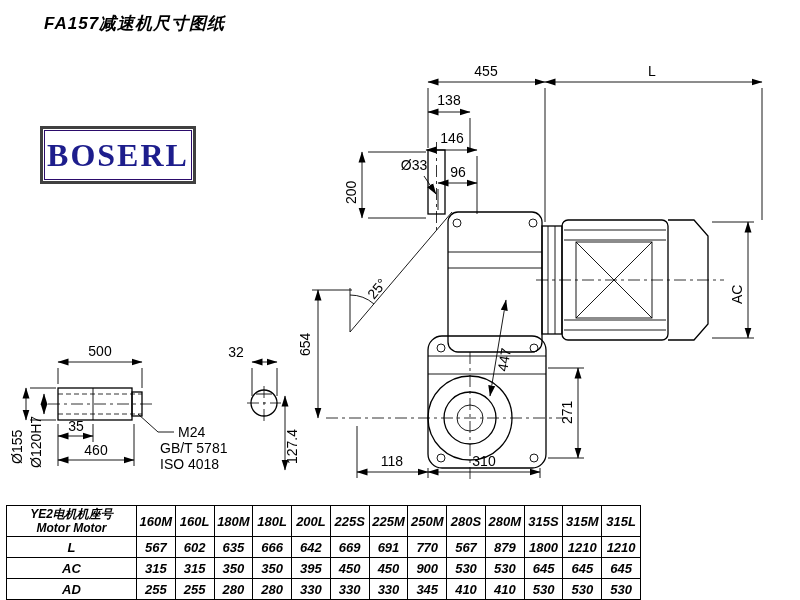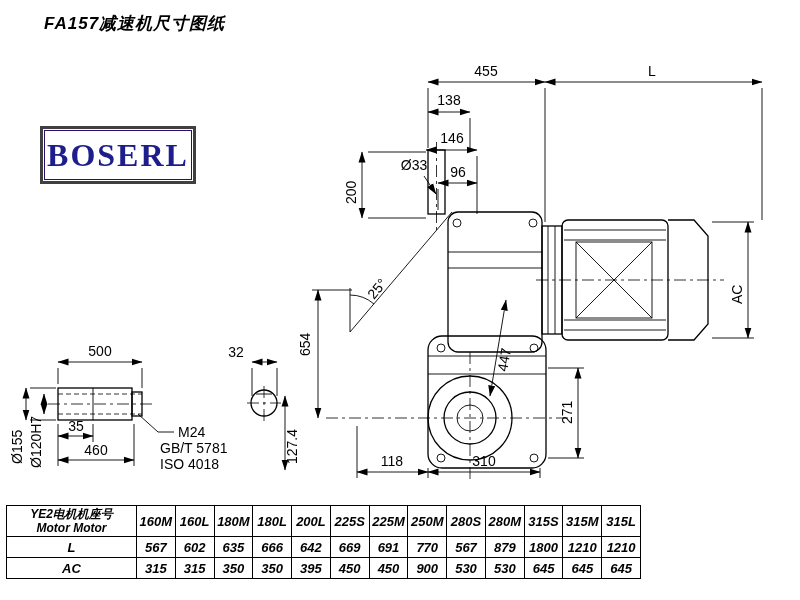--- a/index.html
+++ b/index.html
@@ -259,14 +259,30 @@
         <td>395</td>
         <td>450</td>
         <td>450</td>
         <td>900</td>
         <td>530</td>
         <td>530</td>
         <td>645</td>
         <td>645</td>
         <td>645</td>
       </tr>
+      <tr>
+        <td>AD</td>
+        <td>255</td>
+        <td>255</td>
+        <td>280</td>
+        <td>280</td>
+        <td>330</td>
+        <td>330</td>
+        <td>330</td>
+        <td>345</td>
+        <td>410</td>
+        <td>410</td>
+        <td>530</td>
+        <td>530</td>
+        <td>530</td>
+      </tr>
     </tbody>
 </table>
 
 </body></html>

